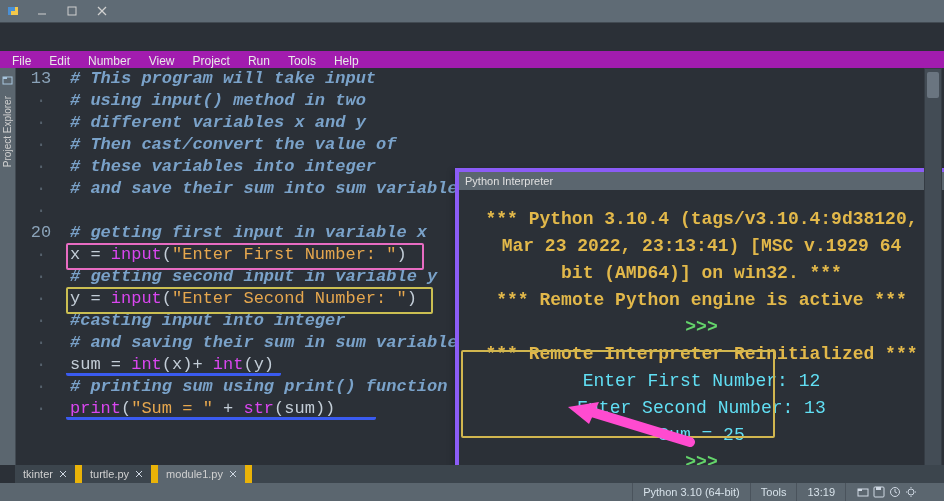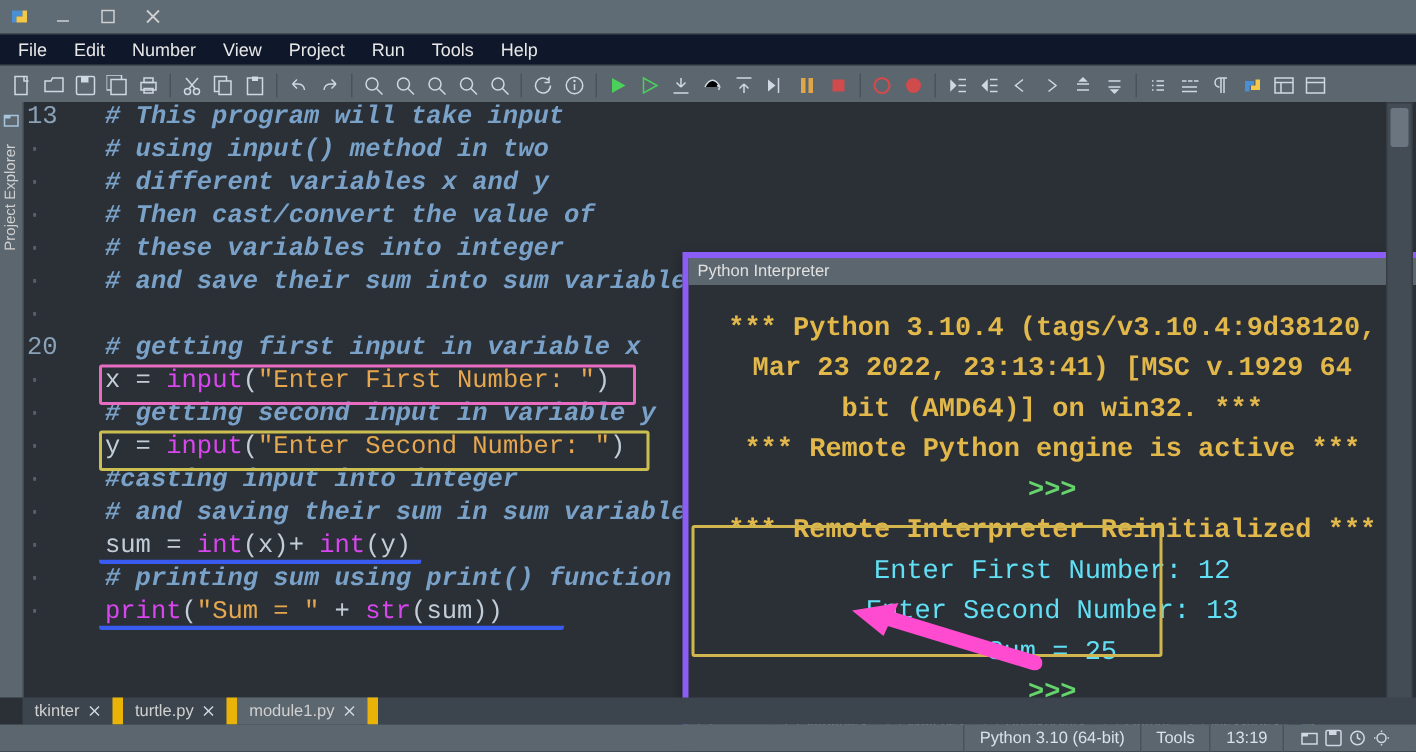--- a/index.html
+++ b/index.html
@@ -36,26 +36,27 @@
   .winbtn {
     width: 28px; height: 18px;
     margin-left: 2px;
     display: inline-flex; align-items: center; justify-content: center;
     color: #d0d0d0;
     cursor: pointer;
   }
 
   .menubar {
     height: 20px;
-    background: #0f172a;
+    background: #a21caf;
     display: flex;
     align-items: center;
     padding: 0 4px;
     gap: 2px;
     border-bottom: 1px solid #424a52;
+    margin-top: 28px;
   }
   .menuitem {
     padding: 2px 8px;
     cursor: pointer;
     font-size: 12px;
     color: #e8e8e8;
   }
 
   .toolbar {
     height: 26px;
@@ -125,21 +126,21 @@
     color: #d0d0d0;
     font-family: "Consolas", "Courier New", monospace;
     font-size: 17px;
   }
   .gutter {
     position: absolute;
     left: 0; top: 0; bottom: 12px;
     width: 46px;
     background: #2b3037;
     color: #60788e;
-    text-align: left;
+    text-align: center;
     padding: 0 6px 0 0;
     font-size: 17px;
     line-height: 22px;
   }
   .gutter div { height: 22px; }
   .code {
     position: absolute;
     left: 52px; right: 0; top: 0; bottom: 0;
     line-height: 22px;
     white-space: pre;
@@ -264,21 +265,21 @@
 
   .statusbar {
     position: absolute;
     left: 0; right: 0; bottom: 0;
     height: 18px;
     background: #5b666f;
     color: #d7e2ea;
     font-size: 11px;
     display: flex;
     align-items: center;
-    padding: 0 6px;
+    padding: 0 16px;
   }
   .status-spacer { flex: 1; }
   .status-cell { padding: 0 10px; border-left: 1px solid #4a535c; height: 18px; display: flex; align-items: center; }
   .status-icons { display: flex; gap: 2px; align-items: center; }
   .sicon { width: 14px; height: 14px; display: inline-flex; align-items: center; justify-content: center; cursor: pointer; }
 
   svg { display: block; }
 </style>
 </head>
 <body>

